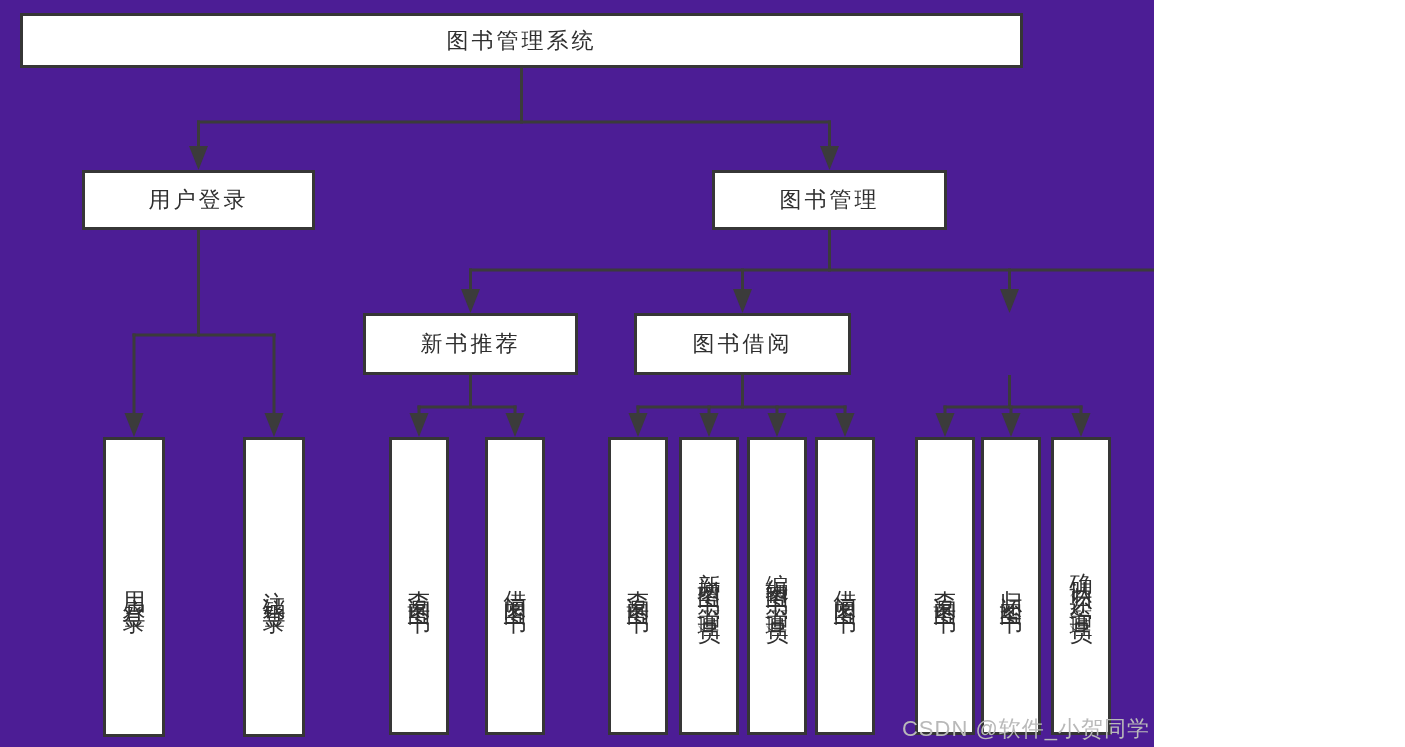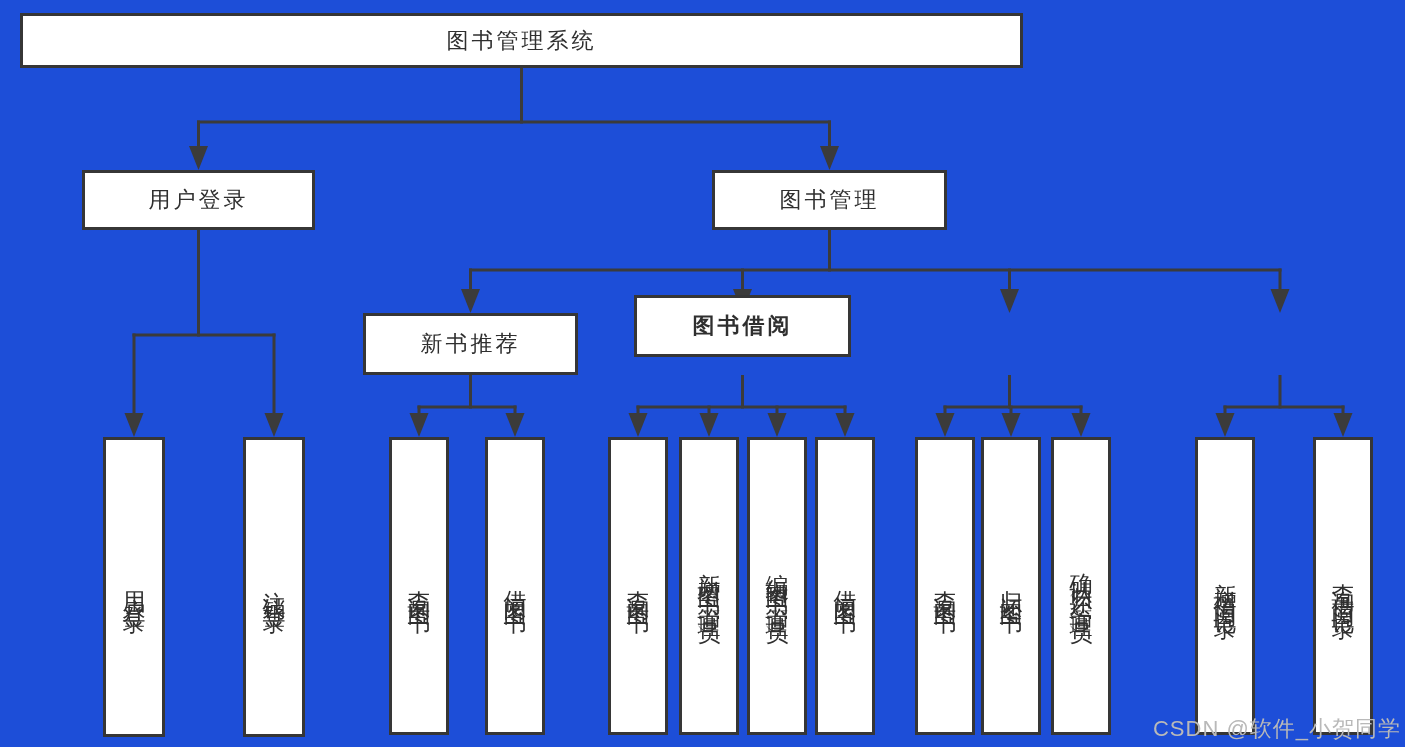--- a/index.html
+++ b/index.html
@@ -1,17 +1,17 @@
 <!DOCTYPE html>
 <html><head>
 <meta charset="utf-8">
 <style>
   html,body{margin:0;padding:0;background:#ffffff;}
   #canvas{
-    position:relative;width:1405px;height:747px;background:#1d4ed8;overflow:hidden;
+    position:relative;width:1154px;height:747px;background:#4c1d95;overflow:hidden;
     font-family:"Liberation Sans","DejaVu Sans",sans-serif;color:#333333;
   }
   #wires{position:absolute;left:0;top:0;width:1405px;height:747px;z-index:1;}
   .node{
     position:absolute;box-sizing:border-box;background:#ffffff;
     border:3px solid #363636;display:flex;align-items:center;justify-content:center;
     z-index:2;
   }
   .hlabel{font-size:22px;letter-spacing:3px;white-space:nowrap;color:#2f2f2f;}
   .vtext{
@@ -90,21 +90,21 @@
   <div class="node" style="left:82px;top:170px;width:233px;height:60px;">
     <span class="hlabel">用户登录</span>
   </div>
   <div class="node" style="left:712px;top:170px;width:235px;height:60px;align-items:center;">
     <span class="hlabel">图书管理</span>
   </div>
 
   <div class="node" style="left:363px;top:313px;width:215px;height:62px;">
     <span class="hlabel">新书推荐</span>
   </div>
-  <div class="node" style="left:634px;top:295px;width:217px;height:62px;font-weight:bold;">
+  <div class="node" style="left:634px;top:313px;width:217px;height:62px;">
     <span class="hlabel">图书借阅</span>
   </div>
 
   <div class="node" style="left:103px;top:437px;width:62px;height:300px;">
     <span class="vtext">用户登录</span>
   </div>
   <div class="node" style="left:243px;top:437px;width:62px;height:300px;">
     <span class="vtext">注销登录</span>
   </div>
 

